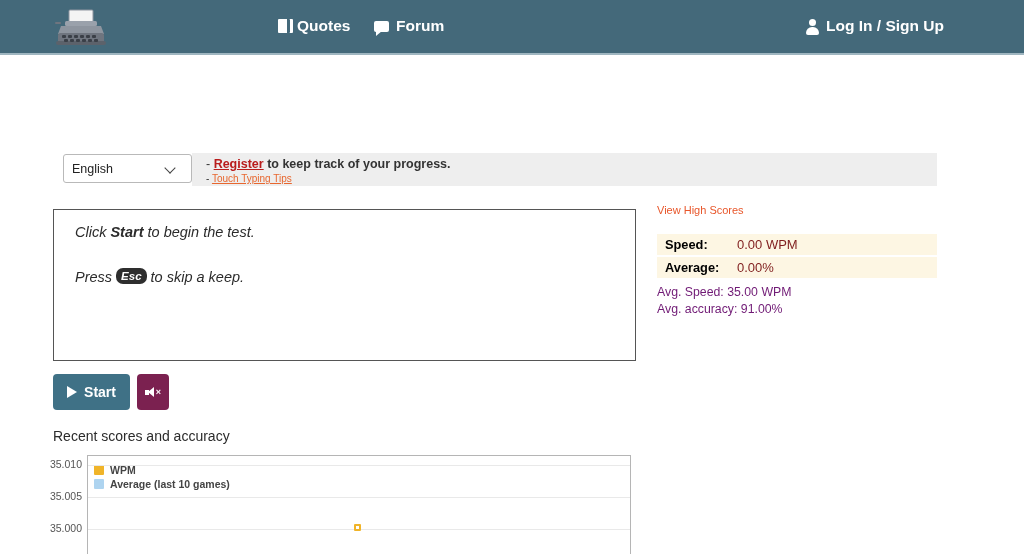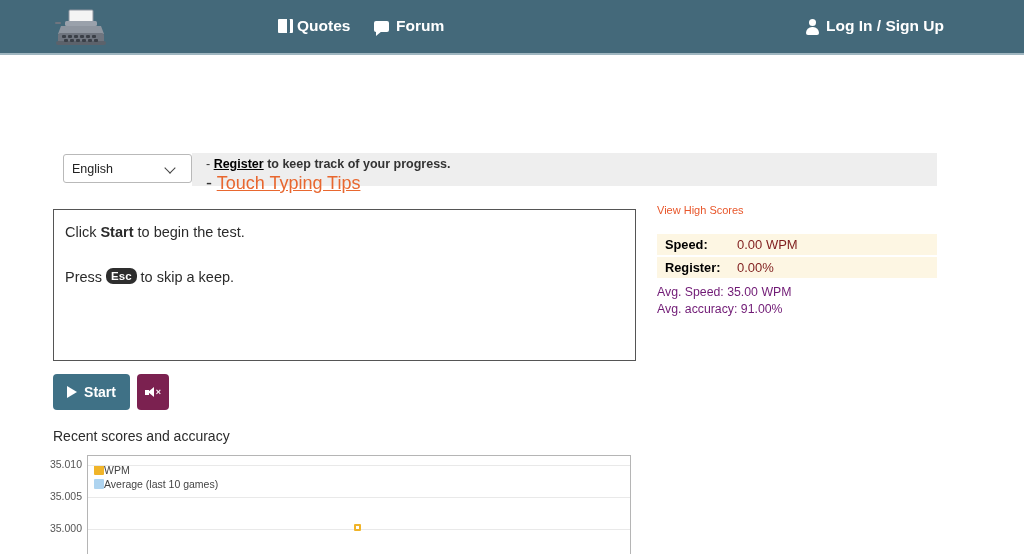--- a/index.html
+++ b/index.html
@@ -97,38 +97,39 @@
     position: absolute; left: 192px; top: 153px;
     width: 745px; height: 33px;
     background: #eeeeee;
   }
   #reg-line1 {
     position: absolute; left: 14px; top: 4px;
     font-size: 12.5px; color: #333; font-weight: bold;
     white-space: nowrap;
   }
   #reg-line1 .dash { font-weight: normal; color: #333; }
-  #reg-register { color: #000000; font-weight: bold; }
+  #reg-register { color: #b91c1c; font-weight: bold; }
   #reg-line2 {
     position: absolute; left: 14px; top: 20px;
-    font-size: 18px; white-space: nowrap; color: #333;
+    font-size: 10px; white-space: nowrap; color: #333;
   }
   #reg-tips { color: #e8672f; }
 
   
   #typing-box {
     position: absolute; left: 53px; top: 209px;
     width: 583px; height: 152px;
     border: 1px solid #555555;
     background: #fff;
   }
   .tb-line {
-    position: absolute; left: 11px;
+    position: absolute; left: 21px;
     font-size: 14.5px; color: #2b2b2b;
     white-space: nowrap;
+    font-style: italic;
   }
   #tb-line1 { top: 14px; }
   #tb-line2 { top: 58px; }
   .tb-line b { font-weight: bold; }
   .esckey {
     display: inline-block;
     background: #2e2e2e; color: #ffffff;
     font-size: 11.5px; font-weight: bold;
     border-radius: 7px;
     padding: 2px 5px 2px 5px;
@@ -227,22 +228,22 @@
   }
   #ytick-wrap {
     position: absolute; left: 0px; top: 455px;
     width: 82px; height: 99px;
   }
   #legend {
     position: absolute; left: 6px; top: 7px;
     font-size: 10.5px; color: #444;
   }
   .legend-item {
-    display: flex; align-items: center; 
-    height: 13px; margin-bottom: 1px;
+    display: flex; align-items: center; gap: 6px;
+    height: 13px; margin-bottom: 1px; font-weight: bold;
   }
   .legend-swatch {
     width: 10px; height: 10px; border-radius: 1px;
     display: inline-block;
   }
   #marker {
     position: absolute;
     width: 7px; height: 7px;
     border: 2px solid #f0b429;
     background: #ffffff;
@@ -333,21 +334,21 @@
 <div id="recent-title">Recent scores and accuracy</div>
 
 <a id="high-scores-link" href="#">View High Scores</a>
 
 <div class="score-row" id="row-speed">
   <span class="score-label">Speed:</span>
   <span class="score-value">0.00 WPM</span>
 </div>
 
 <div class="score-row" id="row-acc">
-  <span class="score-label">Register:</span>
+  <span class="score-label">Average:</span>
   <span class="score-value">0.00%</span>
 </div>
 
 <div class="avg-line" id="avg-speed">Avg. Speed: 35.00 WPM</div>
 <div class="avg-line" id="avg-acc">Avg. accuracy: 91.00%</div>
 
 <div id="ytick-wrap">
     <div class="ytick" style="top: 3px;">35.010</div>
     <div class="ytick" style="top: 35px;">35.005</div>
     <div class="ytick" style="top: 67px;">35.000</div>

